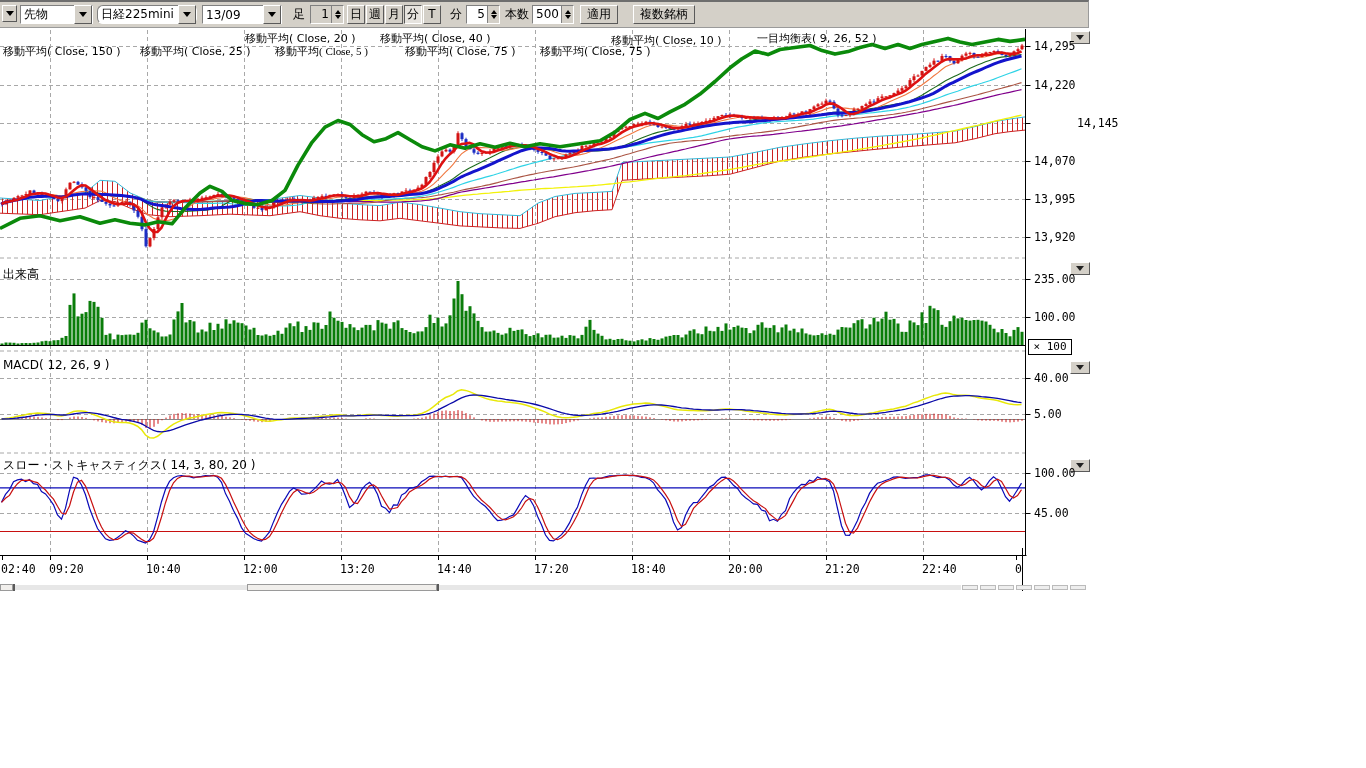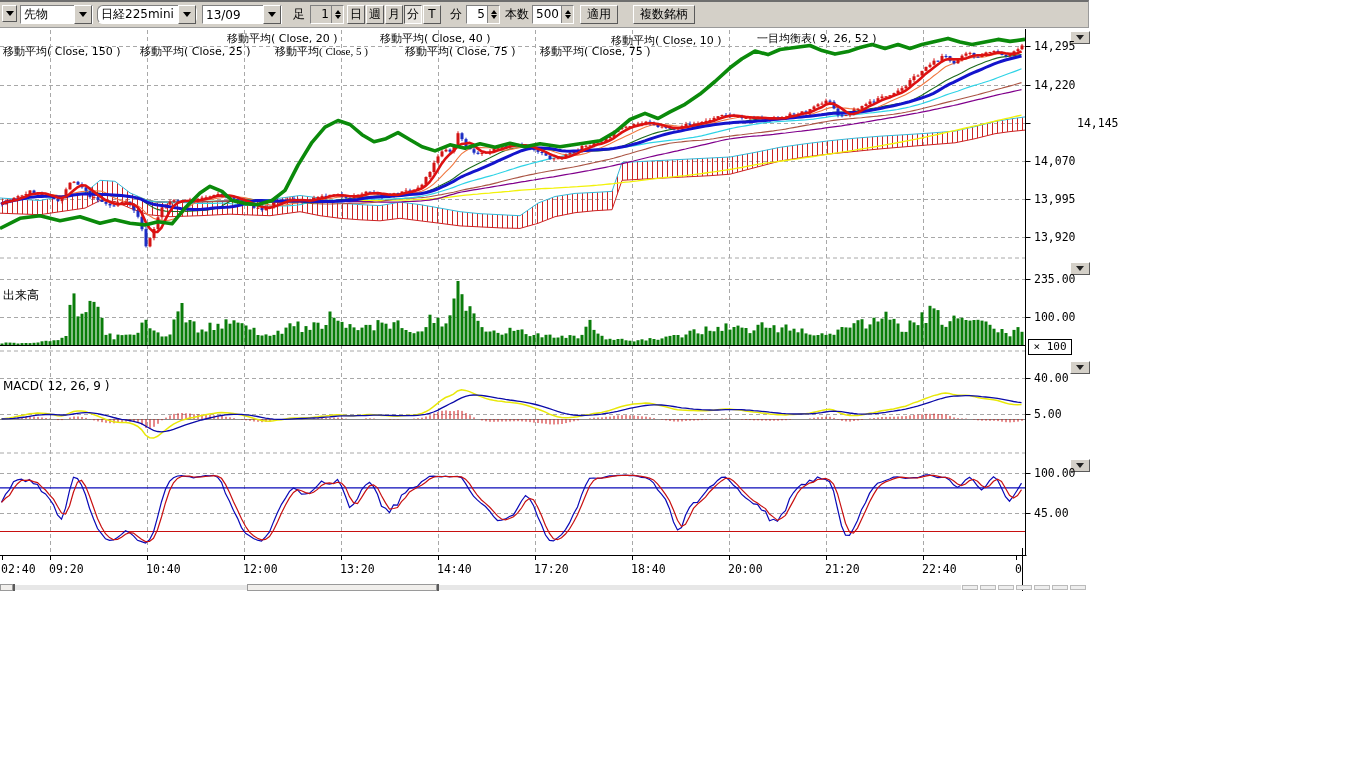--- a/index.html
+++ b/index.html
@@ -21,21 +21,21 @@
   .wbtn{background:#d4d0c8;border:1px solid;border-color:#fff #5a5a5a #5a5a5a #fff;text-align:center;line-height:17px;color:#000;padding:0 6px;}
   .spin{background:#fff;border:1px solid;border-color:#808080 #fff #fff #808080;display:flex;}
   .spin.dis{background:#d4d0c8;}
   .spin .val{flex:1;text-align:right;padding:0 2px;line-height:17px;}
   .spin .ud{width:11px;border-left:1px solid #808080;display:flex;flex-direction:column;align-items:center;justify-content:center;background:#d4d0c8;}
   .spin .ud .u{width:0;height:0;border-left:3px solid transparent;border-right:3px solid transparent;border-bottom:4px solid #000;margin-bottom:1px;}
   .spin .ud .d{width:0;height:0;border-left:3px solid transparent;border-right:3px solid transparent;border-top:4px solid #000;}
   
   .chart-text{position:absolute;color:#000;white-space:nowrap;}
   .legend-item{position:absolute;font-size:11px;}
-  .panel-label{font-size:12px;margin-top:21px;}
+  .panel-label{font-size:12px;}
   .tick-label{position:absolute;font-family:"DejaVu Sans Mono",monospace;font-size:11.5px;}
   .mult-badge{position:absolute;left:1028px;top:339px;width:42px;height:14px;border:1px solid #000;background:#fff;
     font-family:"DejaVu Sans Mono",monospace;font-size:11px;line-height:14px;text-align:center;}
   .panel-drop{position:absolute;left:1070px;width:18px;height:11px;background:#d4d0c8;
     border:1px solid;border-color:#fff #5a5a5a #5a5a5a #fff;display:flex;align-items:center;justify-content:center;}
   .panel-drop .tri{border-left:4px solid transparent;border-right:4px solid transparent;border-top:5px solid #222;}
   
   #hscroll{position:absolute;left:0;top:584px;width:1088px;height:7px;}
   .sb-track{position:absolute;top:1px;height:5px;background:#e7e7e7;}
   .sb-thumb{position:absolute;top:0;height:7px;background:#f1efec;border:1px solid #9a9a9a;box-sizing:border-box;}
@@ -1202,32 +1202,33 @@
       <line x1="438.5" y1="555" x2="438.5" y2="560" stroke="#000" stroke-width="1"></line>
       <line x1="535.5" y1="555" x2="535.5" y2="560" stroke="#000" stroke-width="1"></line>
       <line x1="632.5" y1="555" x2="632.5" y2="560" stroke="#000" stroke-width="1"></line>
       <line x1="729.5" y1="555" x2="729.5" y2="560" stroke="#000" stroke-width="1"></line>
       <line x1="826.5" y1="555" x2="826.5" y2="560" stroke="#000" stroke-width="1"></line>
       <line x1="923.5" y1="555" x2="923.5" y2="560" stroke="#000" stroke-width="1"></line>
       <line x1="1016.5" y1="555" x2="1016.5" y2="560" stroke="#000" stroke-width="1"></line>
       <line x1="1022.5" y1="548" x2="1022.5" y2="591" stroke="#000" stroke-width="1"></line>
     </svg>
 
-  <div class="chart-text legend-item" style="left:227px;top:31px;">移動平均( Close, 20 )</div>
+  <div class="chart-text legend-item" style="left:245px;top:31px;">移動平均( Close, 20 )</div>
   <div class="chart-text legend-item" style="left:380px;top:31px;">移動平均( Close, 40 )</div>
   <div class="chart-text legend-item" style="left:611px;top:33px;">移動平均( Close, 10 )</div>
   <div class="chart-text legend-item" style="left:757px;top:31px;">一目均衡表( 9, 26, 52 )</div>
   <div class="chart-text legend-item" style="left:3px;top:44px;">移動平均( Close, 150 )</div>
   <div class="chart-text legend-item" style="left:140px;top:44px;">移動平均( Close, 25 )</div>
   <div class="chart-text legend-item" style="left:275px;top:44px;font-family:Liberation Serif, serif;">移動平均( Close, 5 )</div>
   <div class="chart-text legend-item" style="left:405px;top:44px;">移動平均( Close, 75 )</div>
   <div class="chart-text legend-item" style="left:540px;top:44px;">移動平均( Close, 75 )</div>
 
   <div class="chart-text panel-label" style="left:3px;top:266px;">出来高</div>
   <div class="chart-text panel-label" style="left:3px;top:358px;">MACD( 12, 26, 9 )</div>
+  <div class="chart-text panel-label" style="left:3px;top:457px;">スロー・ストキャスティクス( 14, 3, 80, 20 )</div>
   <div class="mult-badge">× 100</div>
 
   <div class="panel-drop" style="top:31px;">
       <span class="tri"></span>
     </div>
   <div class="panel-drop" style="top:262px;">
       <span class="tri"></span>
     </div>
   <div class="panel-drop" style="top:361px;">
       <span class="tri"></span>

